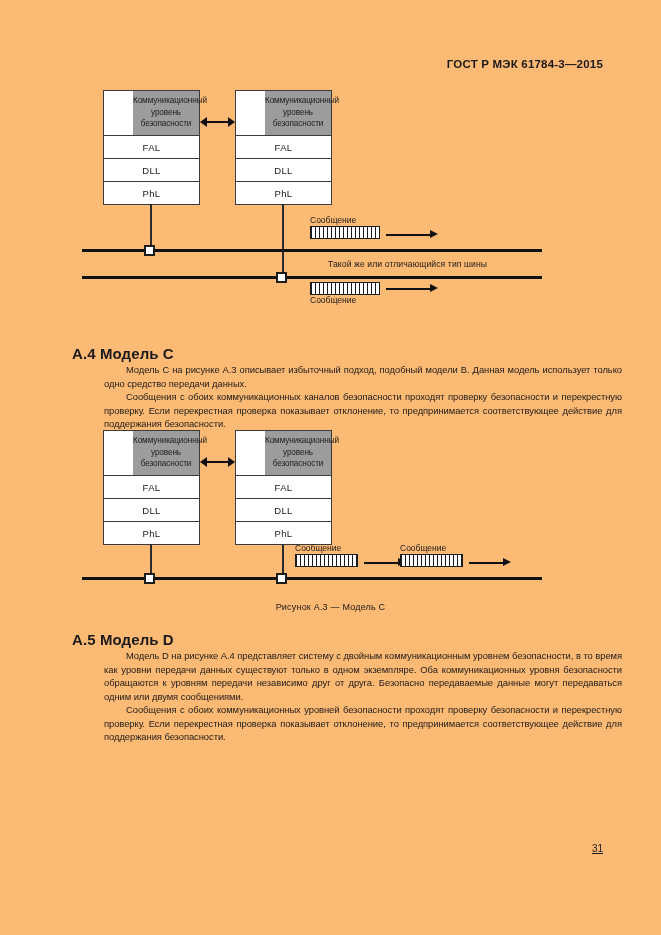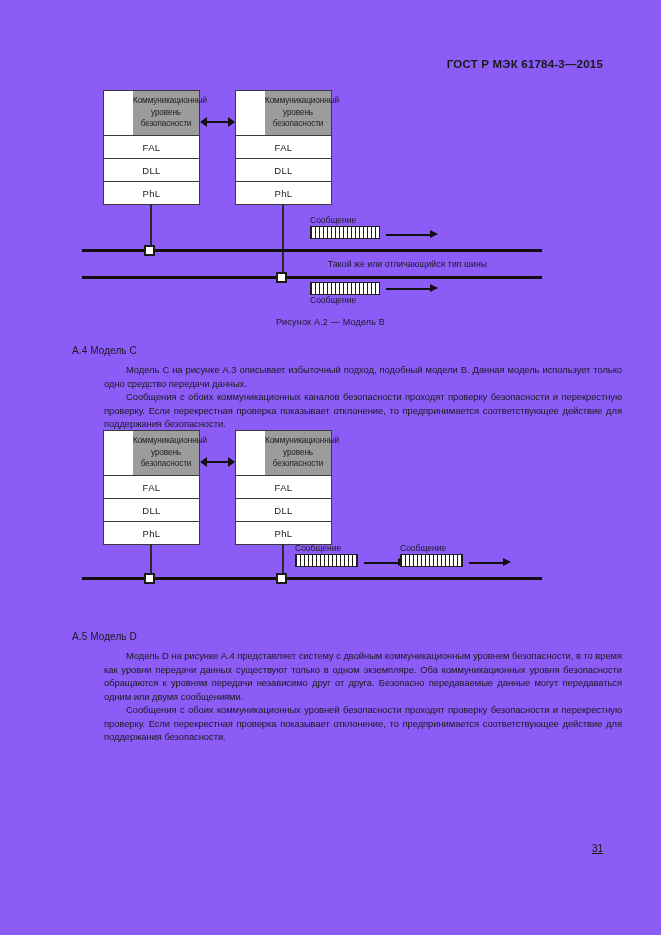--- a/index.html
+++ b/index.html
@@ -13,21 +13,21 @@
     position: relative;
     font-family: "Liberation Sans", sans-serif;
     color: #1a1a1a;
     overflow: hidden;
   }
   .page {
     position: absolute;
     left: 0; top: 0;
     width: 661px;
     height: 935px;
-    background: #8b5cf6;
+    background: #fdba74;
   }
   
   .doc-header {
     position: absolute;
     right: 58px;
     top: 58px;
     font-size: 11.5px;
     font-weight: bold;
     letter-spacing: 0.2px;
     white-space: nowrap;
@@ -167,22 +167,22 @@
     position: absolute;
     width: 661px;
     text-align: center;
     font-size: 9px;
     letter-spacing: 0.2px;
   }
   
   .section-head {
     position: absolute;
     left: 72px;
-    font-size: 10px;
-    font-weight: normal;
+    font-size: 15px;
+    font-weight: bold;
     letter-spacing: 0.1px;
   }
   .para {
     position: absolute;
     left: 72px;
     width: 518px;
     font-size: 9.4px;
     line-height: 13.6px;
     text-align: justify;
     text-indent: 22px;
@@ -249,21 +249,20 @@
 
     <div class="msg-wrap" style="left:310px; top:192px; width:70px">
       <div class="msg-box"></div>
       <div class="msg-label">Сообщение</div>
     </div>
     <div class="arrow-r" style="left:386px; top:194px; width:52px">
       <div class="shaft"></div>
       <div class="head"></div>
     </div>
 
-    <div class="fig-caption" style="top:227px">Рисунок А.2 — Модель В</div>
   </div>
 
   <div class="section-head" style="top:345px">А.4 Модель С</div>
   <div class="para" style="top:363px">Модель С на рисунке А.3 описывает избыточный подход, подобный модели В. Данная модель использует только одно средство передачи данных.</div>
   <div class="para" style="top:390px">Сообщения с обоих коммуникационных каналов безопасности проходят проверку безопасности и перекрестную проверку. Если перекрестная проверка показывает отклонение, то предпринимается соответствующее действие для поддержания безопасности.</div>
 
   <div class="figure fig-a3">
 
     <div class="stack left">
       <div class="safety-layer">Коммуникационный уровень безопасности</div>
@@ -304,20 +303,21 @@
 
     <div class="msg-wrap" style="left:400px; top:113px; width:63px">
       <div class="msg-label">Сообщение</div>
       <div class="msg-box"></div>
     </div>
     <div class="arrow-r" style="left:469px; top:128px; width:42px">
       <div class="shaft"></div>
       <div class="head"></div>
     </div>
 
+    <div class="fig-caption" style="top:172px">Рисунок А.3 — Модель С</div>
   </div>
 
   <div class="section-head" style="top:631px">А.5 Модель D</div>
   <div class="para" style="top:649px">Модель D на рисунке А.4 представляет систему с двойным коммуникационным уровнем безопасности, в то время как уровни передачи данных существуют только в одном экземпляре. Оба коммуникационных уровня безопасности обращаются к уровням передачи независимо друг от друга. Безопасно передаваемые данные могут передаваться одним или двумя сообщениями.</div>
   <div class="para" style="top:703px">Сообщения с обоих коммуникационных уровней безопасности проходят проверку безопасности и перекрестную проверку. Если перекрестная проверка показывает отклонение, то предпринимается соответствующее действие для поддержания безопасности.</div>
 
   <div class="page-num">31</div>
 
 </div>
 

